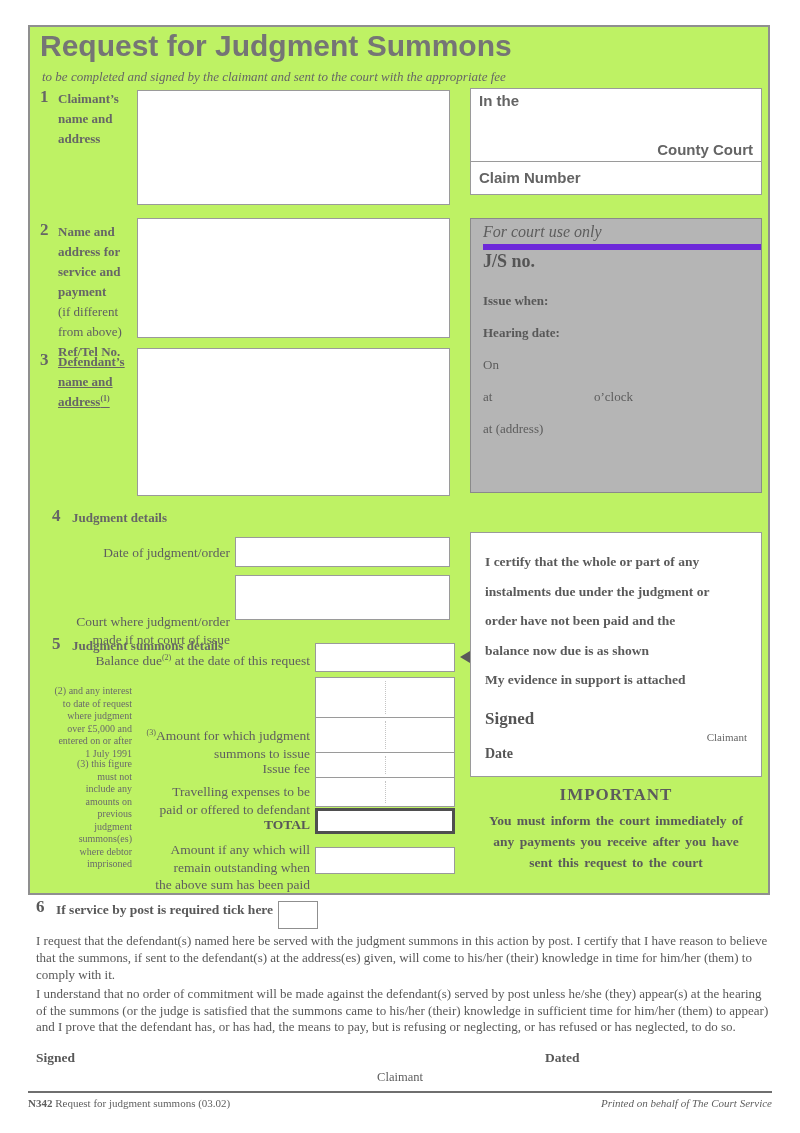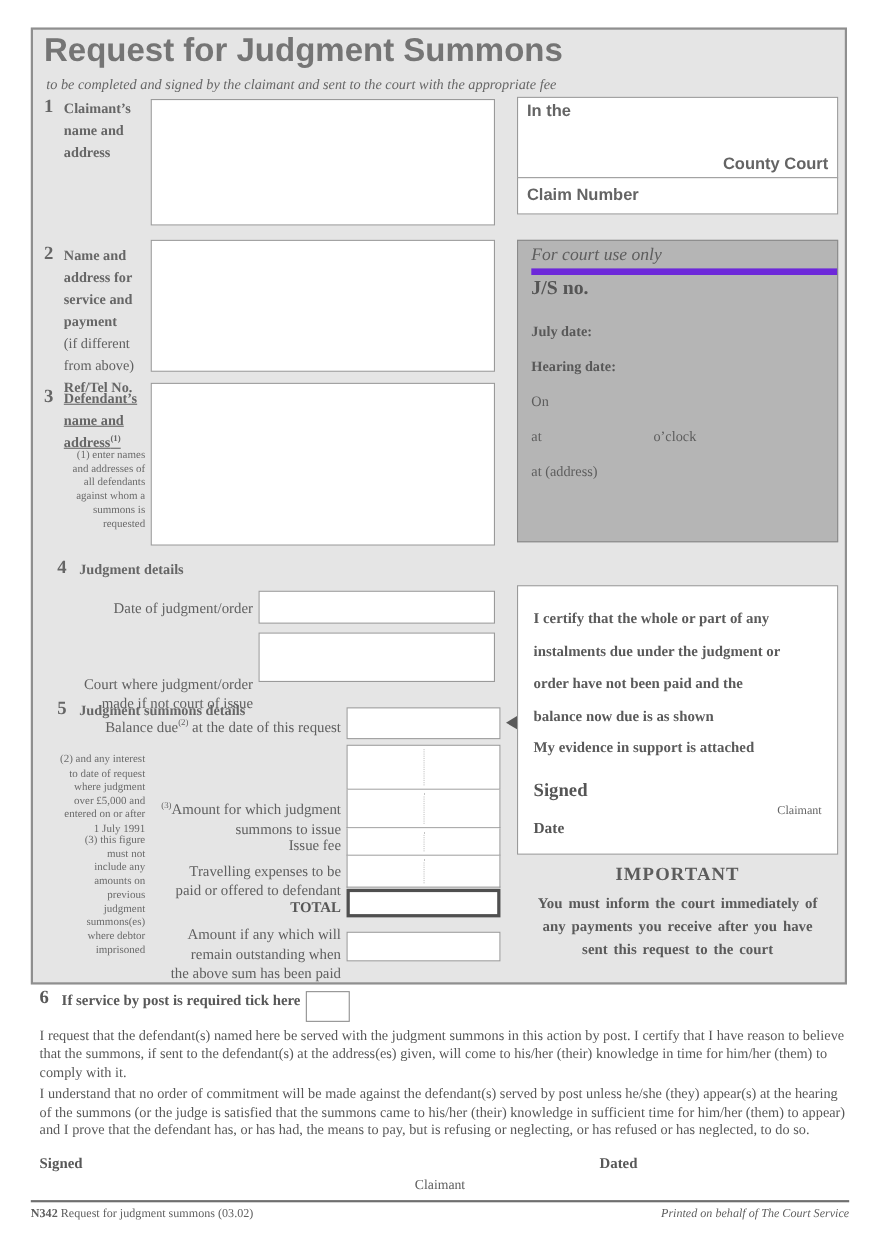--- a/index.html
+++ b/index.html
@@ -9,21 +9,21 @@
   .sans{font-family:"Liberation Sans",sans-serif;}
   .serif{font-family:"Liberation Serif",serif;}
   .b{font-weight:bold;}
   .i{font-style:italic;}
   .pre{white-space:pre-line;}
   .ra{text-align:right;}
   .ctr{text-align:center;}
   .ink{color:#646464;}
 
   #formbox{position:absolute;left:28px;top:25px;width:738px;height:866px;
-           background:#e5e5e5;border:2px solid #8f8f8f;}
+           background:#bef264;border:2px solid #8f8f8f;}
   .field{background:#ffffff;border:1px solid #9a9a9a;box-sizing:border-box;}
   .secnum{font-family:"Liberation Serif",serif;font-weight:bold;font-size:17px;color:#666;}
   .seclabel{font-family:"Liberation Serif",serif;font-weight:bold;font-size:13px;
             line-height:20px;color:#666;}
   .note{font-size:10px;line-height:12.5px;color:#6a6a6a;}
   .moneylabel{font-size:13.5px;line-height:17.5px;color:#5f5f5f;}
   sup{font-size:8px;vertical-align:super;line-height:0;}
 
   .cell{position:relative;background:#fff;box-sizing:border-box;border-left:1px solid #9a9a9a;border-right:1px solid #9a9a9a;border-bottom:1px solid #9a9a9a;}
   .cell:first-child{border-top:1px solid #9a9a9a;}
@@ -75,40 +75,34 @@
 payment</div>
       <div class="serif pre" style="font-size:13px;line-height:20px;color:#606060;">(if different
 from above)</div>
       <div class="seclabel">Ref/Tel No.</div>
     </div>
     <div class="abs field" style="left:107px;top:191px;width:313px;height:120px;"></div>
 
     <div id="courtuse">
       <div class="abs serif i" style="left:12px;right:0;top:0;height:25px;line-height:25px;font-size:16px;color:#5d5d5d;border-bottom:6px solid #6d28d9;">For court use only</div>
       <div class="abs serif b" style="left:12px;top:32px;font-size:18px;color:#555;">J/S  no.</div>
-      <div class="abs cu-label" style="left:12px;top:74px;">July date:</div>
+      <div class="abs cu-label" style="left:12px;top:74px;">Issue when:</div>
       <div class="abs cu-label" style="left:12px;top:106px;">Hearing date:</div>
       <div class="abs cu-plain" style="left:12px;top:138px;">On</div>
       <div class="abs cu-plain" style="left:12px;top:170px;">at</div>
       <div class="abs cu-plain" style="left:123px;top:170px;">o’clock</div>
       <div class="abs cu-plain" style="left:12px;top:202px;">at (address)</div>
     </div>
 
     <div class="abs secnum" style="left:10px;top:323px;">3</div>
     <div class="abs seclabel" style="left:28px;top:325px;width:90px;text-decoration:underline;">
       <span class="pre">Defendant’s
 name and
 address</span><sup>(1)</sup>
     </div>
-    <div class="abs note pre ra" style="left:8px;top:381px;width:94px;">(1) enter names
-and addresses of
-all defendants
-against whom a
-summons is
-requested</div>
     <div class="abs field" style="left:107px;top:321px;width:313px;height:148px;"></div>
 
     <div class="abs secnum" style="left:22px;top:479px;">4</div>
     <div class="abs seclabel" style="left:42px;top:481px;">Judgment details</div>
     <div class="abs moneylabel ra" style="left:40px;top:517px;width:160px;">Date of judgment/order</div>
     <div class="abs field" style="left:205px;top:510px;width:215px;height:30px;"></div>
     <div class="abs moneylabel pre ra" style="left:30px;top:553px;width:170px;margin-top:33px;">Court where judgment/order
 made if not court of issue</div>
     <div class="abs field" style="left:205px;top:548px;width:215px;height:45px;"></div>
 

